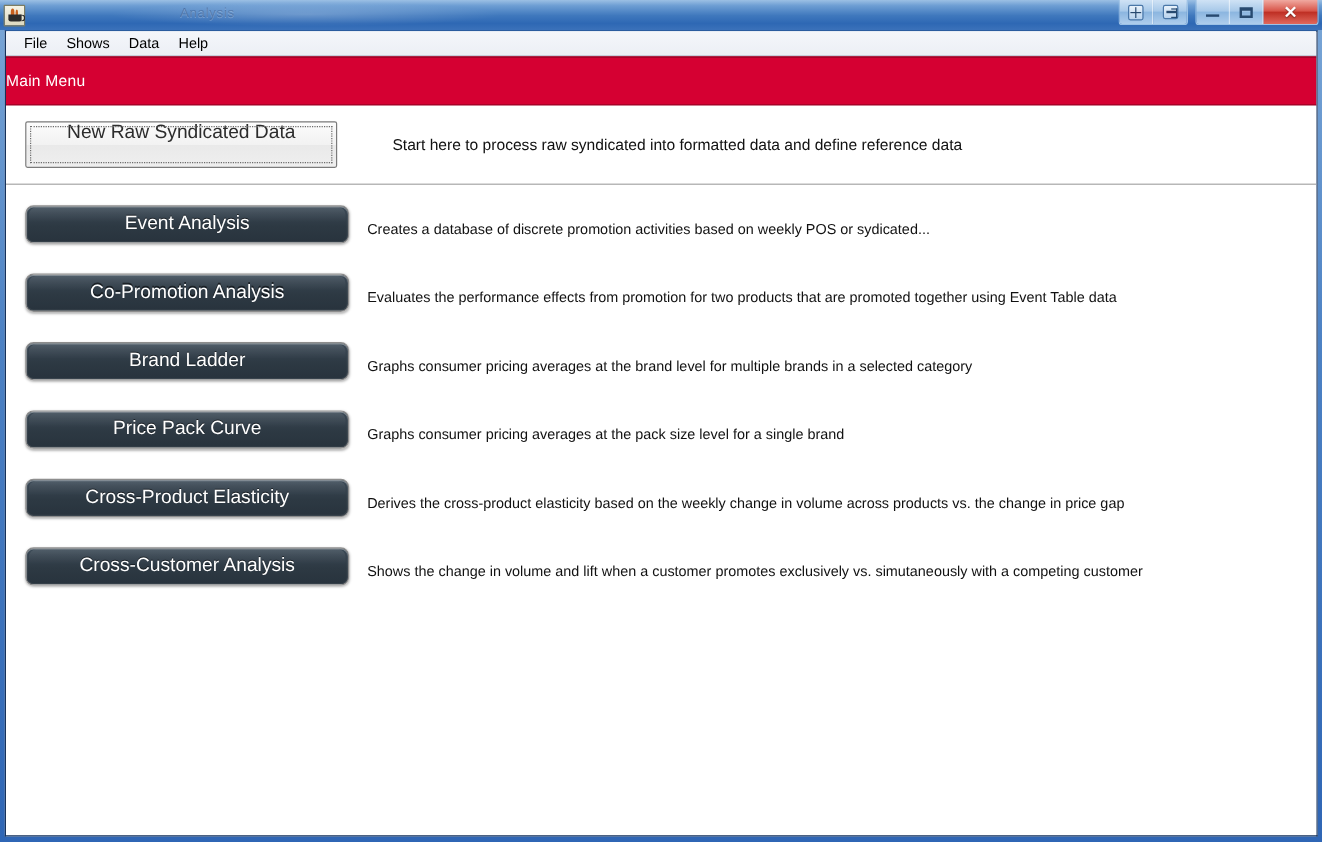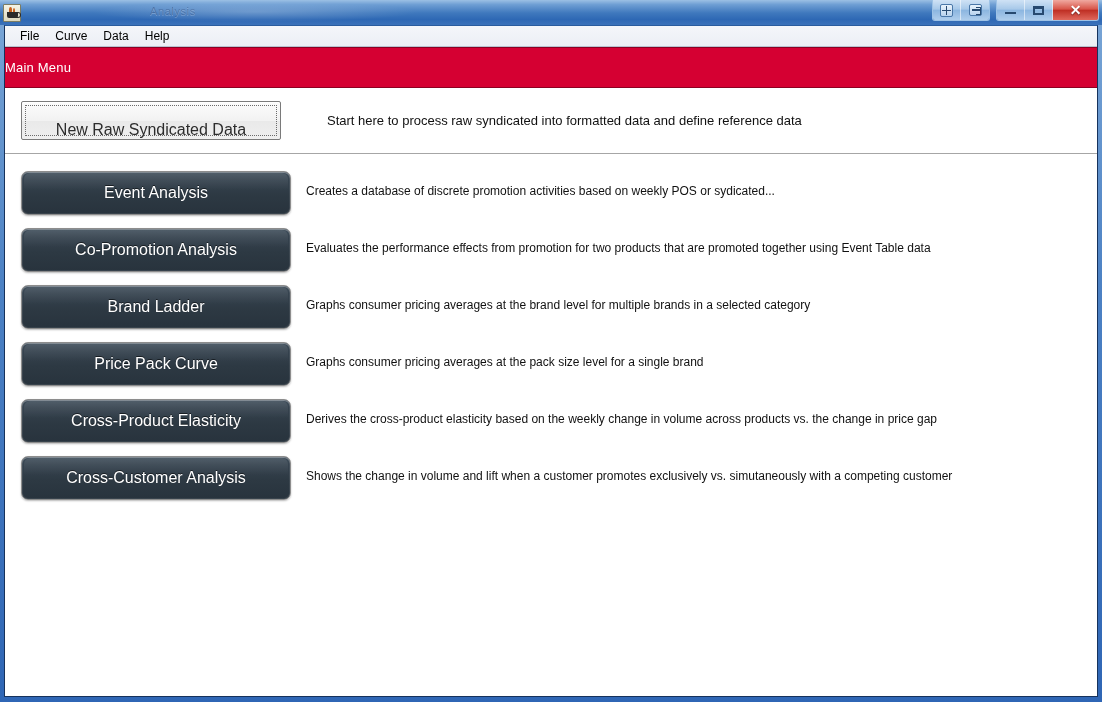--- a/index.html
+++ b/index.html
@@ -246,21 +246,21 @@
     padding-left: 16px;
   }
   .btn-primary {
     width: 260px;
     height: 39px;
     flex: 0 0 260px;
     background: linear-gradient(to bottom, #fcfcfc 0%, #f2f2f2 50%, #e9e9e9 51%, #efefef 100%);
     border: 1px solid #7a7a7a;
     border-radius: 2px;
     display: flex;
-    align-items: flex-end;
+    align-items: flex-start;
     justify-content: center;
     position: relative;
     cursor: pointer;
     box-shadow: inset 0 1px 0 rgba(255,255,255,0.9);
   }
   .btn-primary::after {
     content: "";
     position: absolute;
     left: 3px; top: 3px; right: 3px; bottom: 3px;
     border: 1px dotted #6b6b6b;
@@ -289,21 +289,21 @@
     padding: 17px 0 0 0;
     overflow: hidden;
   }
   .row {
     display: flex;
     align-items: flex-start;
     height: 57px;
   }
   .btn-dark {
     width: 270px;
-    height: 44px;
+    height: 32px;
     flex: 0 0 270px;
     margin-left: 16px;
     border: 1px solid #8d8d8d;
     border-radius: 7px;
     background: linear-gradient(to bottom, #3d4c59 0%, #36434f 18%, #2d3943 55%, #28333d 100%);
     box-shadow:
       inset 0 1px 0 rgba(255,255,255,0.30),
       inset 0 0 0 1px rgba(255,255,255,0.08),
       0 1px 2px rgba(0,0,0,0.28);
     display: flex;
@@ -368,21 +368,21 @@
           <div class="glyph-close">✕</div>
         </div>
       </div>
     </div>
   </div>
 
   <div class="client">
 
     <div class="menubar">
       <div class="menu-item">File</div>
-      <div class="menu-item">Curve</div>
+      <div class="menu-item">Shows</div>
       <div class="menu-item">Data</div>
       <div class="menu-item">Help</div>
     </div>
 
     <div class="banner">
       <div class="banner-title">Main Menu</div>
     </div>
 
     <div class="body-area">
 

